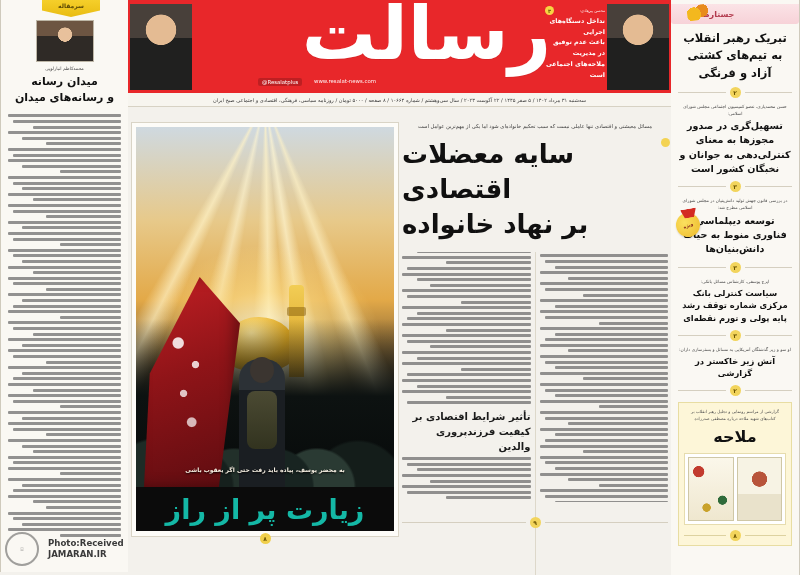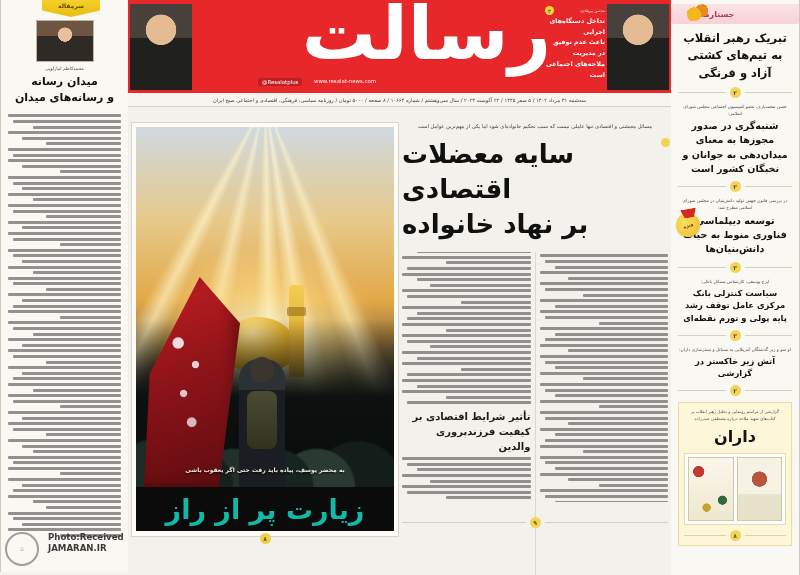--- a/index.html
+++ b/index.html
@@ -324,21 +324,21 @@
   .promo-foot .ln{flex:1;height:1px;background:#ddd2a0}
   .promo-foot .dot{
     width:11px;height:11px;border-radius:50%;background:#f2d45c;
     color:#6a5301;font-size:6px;font-weight:bold;
     display:flex;align-items:center;justify-content:center;margin:0 4px;
   }
 
   
   .watermark{
     position:absolute;left:4px;bottom:6px;width:122px;height:34px;
-    display:flex;align-items:flex-start;gap:9px;direction:ltr;
+    display:flex;align-items:center;gap:9px;direction:ltr;
   }
   .wm-seal{
     width:30px;height:30px;border-radius:50%;
     border:2px solid rgba(70,70,70,.5);
     display:flex;align-items:center;justify-content:center;
     font-size:5px;color:rgba(60,60,60,.6);
   }
   .wm-txt{line-height:1.25}
   .wm-txt div:first-child{font-size:8.6px;color:#3a3a3a;font-weight:bold}
   .wm-txt div:last-child{font-size:8.6px;color:#3a3a3a;font-weight:bold}
@@ -607,63 +607,63 @@
       <div class="r-title">تبریک رهبر انقلاب به تیم‌های کشتی آزاد و فرنگی</div>
     </div>
     <div class="r-sep">
       <div class="ln"></div>
       <div class="dot">۲</div>
       <div class="ln"></div>
     </div>
 
     <div class="ritem">
       <div class="r-kicker">حسن محمدیاری، عضو کمیسیون اجتماعی مجلس شورای اسلامی:</div>
-      <div class="r-title sm">شنبه‌گری در صدور مجوزها به معنای میدان‌دهی به جوانان و نخبگان کشور است</div>
+      <div class="r-title sm">تسهیل‌گری در صدور مجوزها به معنای کنترلی‌دهی به جوانان و نخبگان کشور است</div>
     </div>
     <div class="r-sep">
       <div class="ln"></div>
       <div class="dot">۳</div>
       <div class="ln"></div>
     </div>
 
     <div class="ritem" style="position:relative">
       <div class="r-kicker">در بررسی قانون جهش تولید دانش‌بنیان در مجلس شورای اسلامی مطرح شد:</div>
       <div class="badge-circ" style="left:-2px;top:16px">ویژه</div>
       <div class="r-title sm">توسعه دیپلماسی فناوری منوط به حیات دانش‌بنیان‌ها</div>
     </div>
     <div class="r-sep">
       <div class="ln"></div>
       <div class="dot">۳</div>
       <div class="ln"></div>
     </div>
 
     <div class="ritem">
       <div class="r-kicker">ایرج یوسفی، کارشناس مسائل بانکی:</div>
-      <div class="r-title xs">سیاست کنترلی بانک مرکزی عامل توقف رشد پایه پولی و تورم نقطه‌ای</div>
+      <div class="r-title xs">سیاست کنترلی بانک مرکزی شماره توقف رشد پایه پولی و تورم نقطه‌ای</div>
     </div>
     <div class="r-sep">
       <div class="ln"></div>
       <div class="dot">۳</div>
       <div class="ln"></div>
     </div>
 
     <div class="ritem">
       <div class="r-kicker">او سو و زیر گذشتگان آمریکایی به مسائل و بسترسازی داران:</div>
       <div class="r-title xs">آتش زیر خاکستر در گزارشی</div>
     </div>
     <div class="r-sep">
       <div class="ln"></div>
       <div class="dot">۲</div>
       <div class="ln"></div>
     </div>
 
     <div class="promo">
       <div class="promo-kicker">گزارشی از مراسم رونمایی و تجلیل رهبر انقلاب بر کتاب‌های شهید ملاحه درباره مصطفی صدرزاده</div>
       <div class="promo-title">
-        <div>داران</div>
+        <div>ملاحه</div>
       </div>
       <div class="promo-books">
         <div class="book a"></div>
         <div class="book b"></div>
       </div>
       <div class="promo-foot">
         <div class="ln"></div>
         <div class="dot">۸</div>
         <div class="ln"></div>
       </div>

